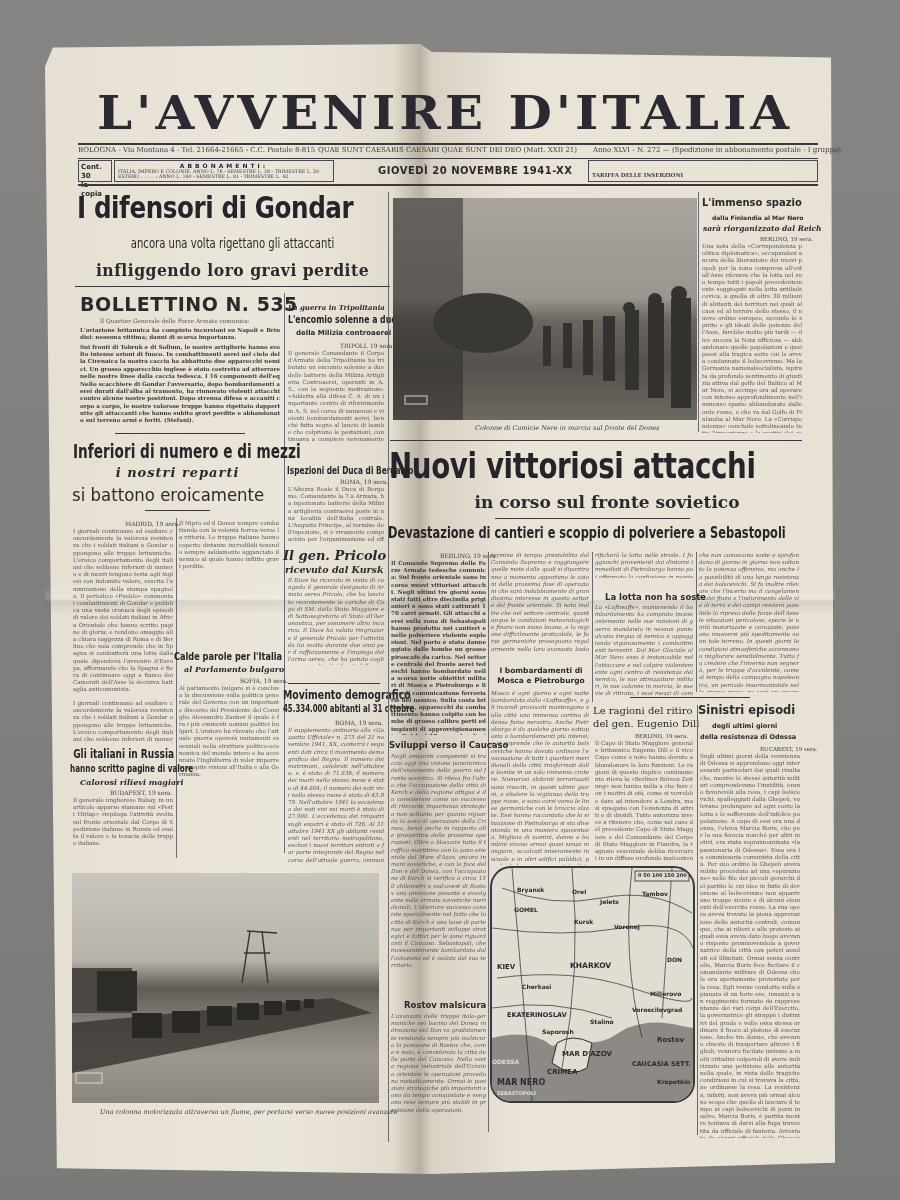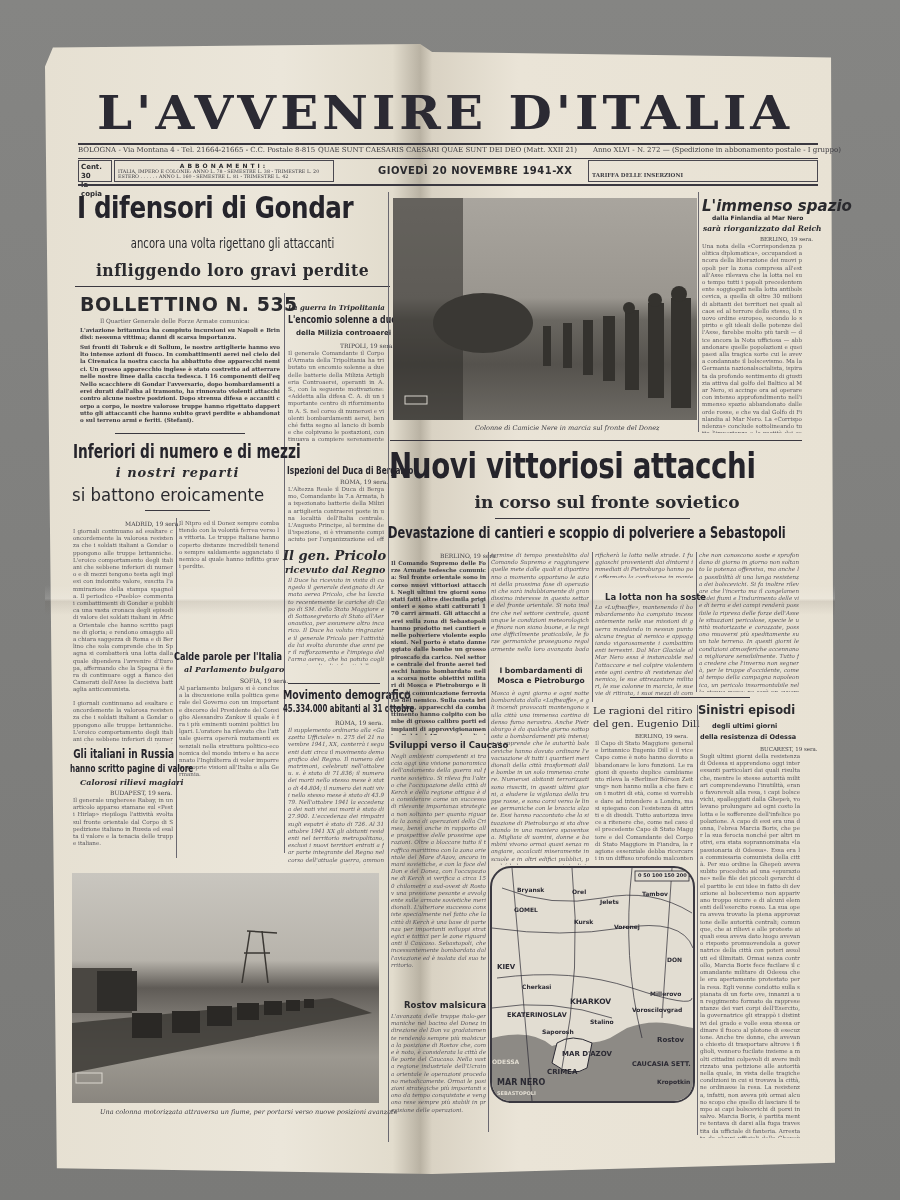--- a/index.html
+++ b/index.html
@@ -112,21 +112,21 @@
 <div class="abs hl-cond" style="left:288px; top:314px; font-size:10px; transform:scaleX(0.78);">L'encomio solenne a due batterie</div>
 <div class="abs" style="left:296px; top:329px; font-family:'DejaVu Sans',sans-serif; font-size:7px; font-weight:bold;">della Milizia controaerei</div>
 <div class="abs small" style="left:340px; top:342px; font-size:6px;">TRIPOLI, 19 sera.</div>
 <div class="abs body-text" style="left:288px; top:350px; width:96px; height:92px;">Il generale Comandante il Corpo d'Armata della Tripolitania ha tributato un encomio solenne a due delle batterie della Milizia Artiglieria Controaerei, operanti in A. S., con la seguente motivazione: «Addetta alla difesa C. A. di un importante centro di rifornimento in A. S. nel corso di numerosi e violenti bombardamenti aerei, benché fatta segno al lancio di bombe che colpivano le postazioni, continuava a compiere serenamente il proprio dovere concorrendo con il fuoco bene aggiustato dei propri cannoni all'abbattimento di numerosi aerei nemici».</div>
 
 <div class="abs hl-cond" style="left:287px; top:465px; font-size:10px; transform:scaleX(0.74);">Ispezioni del Duca di Bergamo</div>
 <div class="abs small" style="left:340px; top:478px; font-size:6px;">ROMA, 19 sera.</div>
 <div class="abs body-text" style="left:288px; top:486px; width:96px; height:56px;">L'Altezza Reale il Duca di Bergamo, Comandante la 7.a Armata, ha ispezionato batterie della Milizia artiglieria contraerei poste in una località dell'Italia centrale. L'Augusto Principe, al termine dell'ispezione, si è vivamente compiaciuto per l'organizzazione ed efficienza di questo reparto della Milizia artiglieria contraerei.</div>
 
 <div class="abs italic-hl" style="left:283px; top:548px; font-size:13px;">Il gen. Pricolo</div>
-<div class="abs italic-hl" style="left:285px; top:564px; font-size:9.5px;">ricevuto dal Regno</div>
+<div class="abs italic-hl" style="left:285px; top:564px; font-size:9.5px;">ricevuto dal Kursk</div>
 <div class="abs body-text" style="left:288px; top:577px; width:96px; height:88px; font-style:italic;">Il Duce ha ricevuto in visita di congedo il generale designato di Armata aerea Pricolo, che ha lasciato recentemente le cariche di Capo di SM. dello Stato Maggiore e di Sottosegretario di Stato all'Aeronautica, per assumere altro incarico. Il Duce ha voluto ringraziare il generale Pricolo per l'attività da lui svolta durante due anni per il rafforzamento e l'impiego dell'arma aerea, che ha potuto cogliere sui molteplici fronti della nostra guerra luminose vittorie. (Stefani)</div>
 <div class="abs rule" style="left:288px; top:683px; width:92px; height:1px;"></div>
 
 <div class="abs hl-cond" style="left:283px; top:687px; font-size:13px; transform:scaleX(0.72);">Movimento demografico</div>
 <div class="abs hl-cond" style="left:283px; top:703px; font-size:10px; transform:scaleX(0.7);">45.334.000 abitanti al 31 ottobre</div>
 <div class="abs small" style="left:335px; top:719px; font-size:6px;">ROMA, 19 sera.</div>
 <div class="abs body-text" style="left:288px; top:727px; width:96px; height:138px; font-style:italic;">Il supplemento ordinario alla «Gazzetta Ufficiale» n. 275 del 21 novembre 1941, XX, conterrà i seguenti dati circa il movimento demografico del Regno. Il numero dei matrimoni, celebrati nell'ottobre u. s. è stato di 71.836; il numero dei morti nello stesso mese è stato di 44.804; il numero dei nati vivi nello stesso mese è stato di 43.979. Nell'ottobre 1941 la eccedenza dei nati vivi sui morti è stato di 27.900. L'eccedenza dei rimpatri sugli espatri è stato di 726. Al 31 ottobre 1941 XX gli abitanti residenti nel territorio metropolitano, esclusi i nuovi territori entrati a far parte integrante del Regno nel corso dell'attuale guerra, ammontavano a 45 milioni 334 mila.</div>
 
 <div class="abs hl-cond" style="left:73px; top:440px; font-size:19px; transform:scaleX(0.72);">Inferiori di numero e di mezzi</div>
 <div class="abs italic-hl centered" style="left:75px; top:465px; width:205px; font-size:13px; letter-spacing:1px;">i nostri reparti</div>
@@ -190,21 +190,21 @@
       <circle cx="236" cy="110" r="6"></circle>
         <circle cx="262" cy="102" r="7"></circle>
         <circle cx="286" cy="96" r="8"></circle>
     </g>
     <rect x="12" y="198" width="22" height="8" fill="none" stroke="#d8d4cc" stroke-width="1"></rect>
   </svg>
 </div>
 <div class="abs caption" style="left:475px; top:424px;">Colonne di Camicie Nere in marcia sul fronte del Donez</div>
 
 <div class="abs col-rule-v" style="left:698px; top:192px; height:240px;"></div>
-<div class="abs" style="left:702px; top:197px; font-family:'DejaVu Sans',sans-serif; font-weight:bold; font-size:15px;font-style:italic;">L'immenso spazio</div>
+<div class="abs" style="left:702px; top:197px; font-family:'DejaVu Sans',sans-serif; font-weight:bold; font-size:10px;">L'immenso spazio</div>
 <div class="abs" style="left:712px; top:214px; font-family:'DejaVu Sans',sans-serif; font-weight:bold; font-size:6px;">dalla Finlandia al Mar Nero</div>
 <div class="abs italic-hl" style="left:703px; top:224px; font-size:7.5px;">sarà riorganizzato dal Reich</div>
 <div class="abs small" style="left:760px; top:236px; font-size:5.5px;">BERLINO, 19 sera.</div>
 <div class="abs body-text" style="left:702px; top:243px; width:100px; height:190px;">Una nota della «Corrispondenza politica diplomatica», occupandosi ancora della liberazione dei nuovi popoli per la zona compresa all'est all'Asse rilevava che la lotta nel suo tempo tutti i popoli precedentemente soggiogati nella lotta antibolscevica, a quella di oltre 30 milioni di abitanti dei territori nei quali al caos ed al terrore dello stesso, il nuovo ordine europeo, secondo lo spirito e gli ideali delle potenze dell'Asse, farebbe molto più tardi — dice ancora la Nota ufficiosa — abbandonare quelle popolazioni e quei paesi alla tragica sorte cui le aveva condannate il bolscevismo. Ma la Germania nazionalsocialista, ispirata da profondo sentimento di giustizia attiva dal golfo del Baltico al Mar Nero, si accinge ora ad operare con intenso approfondimento nell'immenso spazio abbandonato dalle orde rosse, e che va dal Golfo di Finlandia al Mar Nero. La «Corrispondenza» conclude sottolineando tutta l'importanza e la vastità dei compiti affidati al Ministero testé costituito, e la cui attività non sarà limitata ai pur poderosi lavori di sgombero e di riattamento, ma si manifesterà parimenti in opere di ricostruzione nelle proporzioni e secondo lo spirito prettamente europei.</div>
 
 <div class="abs rule" style="left:390px; top:440px; width:412px; height:1px;"></div>
 <div class="abs hl-cond" style="left:389px; top:445px; font-size:36px; letter-spacing:-0.5px; transform:scaleX(0.77);">Nuovi vittoriosi attacchi</div>
 <div class="abs centered" style="left:390px; top:492px; width:410px; font-family:'DejaVu Serif',serif; font-weight:bold; font-size:17px;padding-left:24px;">in corso sul fronte sovietico</div>
 <div class="abs rule" style="left:495px; top:518px; width:195px; height:1px;"></div>
 <div class="abs hl-cond" style="left:388px; top:524px; font-size:15px; transform:scaleX(0.76);">Devastazione di cantieri e scoppio di polveriere a Sebastopoli</div>
@@ -259,21 +259,21 @@
   </svg>
   <div class="map-label" style="left:146px; top:4px; font-size:5px;">0 50 100 150 200 K</div>
   <div class="map-label" style="left:25px; top:18px;">Bryansk</div>
   <div class="map-label" style="left:22px; top:38px;">GOMEL</div>
   <div class="map-label" style="left:80px; top:20px;">Orel</div>
   <div class="map-label" style="left:108px; top:30px;">Jelets</div>
   <div class="map-label" style="left:150px; top:22px;">Tambov</div>
   <div class="map-label" style="left:82px; top:50px;">Kursk</div>
   <div class="map-label" style="left:122px; top:55px;">Voronej</div>
   <div class="map-label" style="left:5px; top:95px; font-size:7px;">KIEV</div>
-  <div class="map-label" style="left:78px; top:93px; font-size:7.5px;margin-top:36px;">KHARKOV</div>
+  <div class="map-label" style="left:78px; top:93px; font-size:7.5px;">KHARKOV</div>
   <div class="map-label" style="left:175px; top:88px;">DON</div>
   <div class="map-label" style="left:30px; top:115px;">Cherkasi</div>
   <div class="map-label" style="left:158px; top:122px;">Millerovo</div>
   <div class="map-label" style="left:15px; top:143px; font-size:6.5px;">EKATERINOSLAV</div>
   <div class="map-label" style="left:98px; top:150px;">Stalino</div>
   <div class="map-label" style="left:140px; top:138px;">Voroscilovgrad</div>
   <div class="map-label" style="left:50px; top:160px;">Saporosh</div>
   <div class="map-label" style="left:165px; top:168px; font-size:7px;">Rostov</div>
   <div class="map-label" style="left:70px; top:182px; font-size:7px;">MAR D'AZOV</div>
   <div class="map-label" style="left:140px; top:192px; font-size:6.5px;">CAUCASIA SETT.</div>

